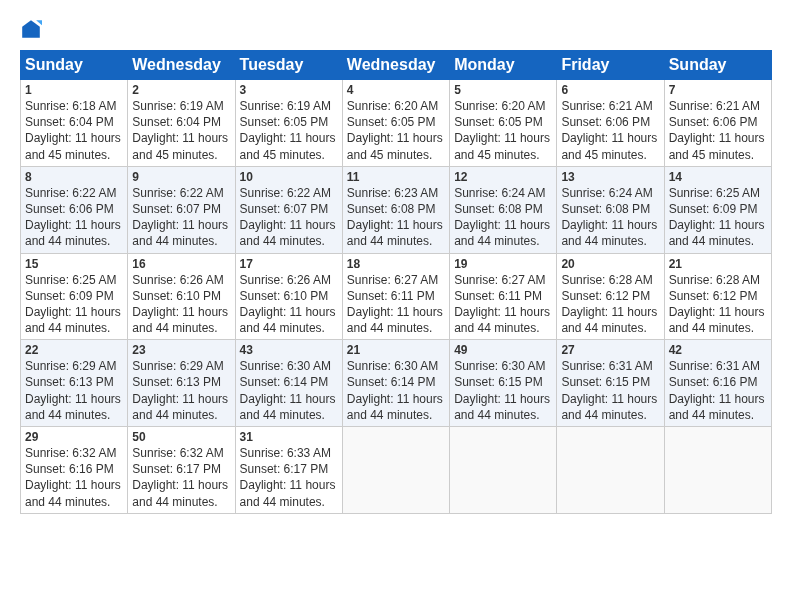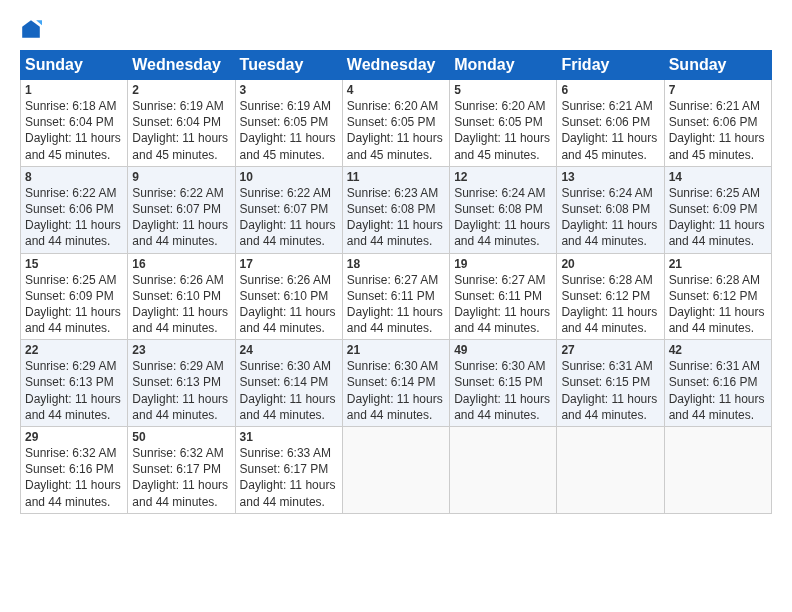--- a/index.html
+++ b/index.html
@@ -229,21 +229,21 @@
         <tr>
           <td>
             <span class="day-num">22</span>
             <div class="day-info">Sunrise: 6:29 AM<br>Sunset: 6:13 PM<br>Daylight: 11 hours and 44 minutes.</div>
           </td>
           <td>
             <span class="day-num">23</span>
             <div class="day-info">Sunrise: 6:29 AM<br>Sunset: 6:13 PM<br>Daylight: 11 hours and 44 minutes.</div>
           </td>
           <td>
-            <span class="day-num">24</span>
+            <span class="day-num">43</span>
             <div class="day-info">Sunrise: 6:30 AM<br>Sunset: 6:14 PM<br>Daylight: 11 hours and 44 minutes.</div>
           </td>
           <td>
             <span class="day-num">21</span>
             <div class="day-info">Sunrise: 6:30 AM<br>Sunset: 6:14 PM<br>Daylight: 11 hours and 44 minutes.</div>
           </td>
           <td>
             <span class="day-num">49</span>
             <div class="day-info">Sunrise: 6:30 AM<br>Sunset: 6:15 PM<br>Daylight: 11 hours and 44 minutes.</div>
           </td>

